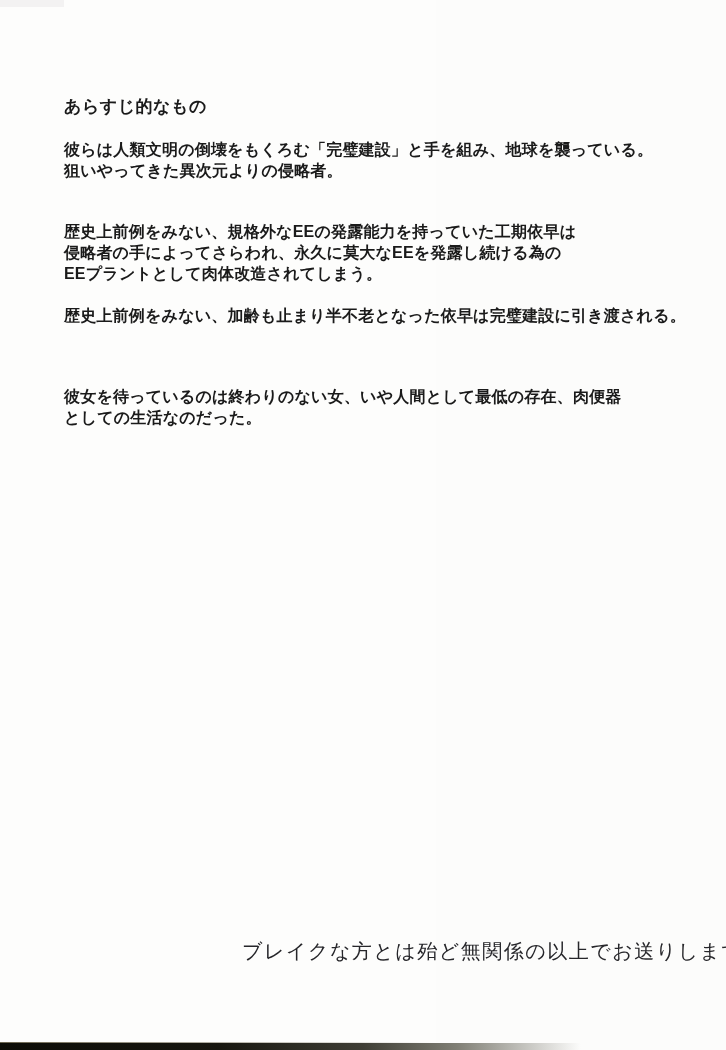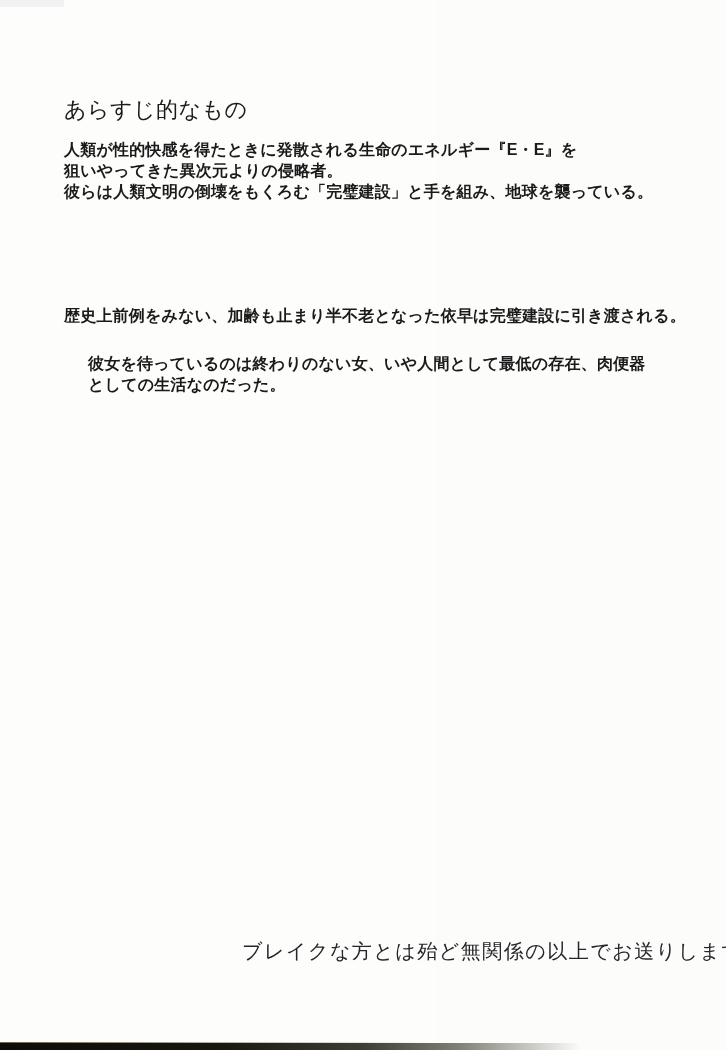--- a/index.html
+++ b/index.html
@@ -30,39 +30,39 @@
     width: 290px; height: 100%;
     background: #fcfbfa;
     opacity: .55;
     pointer-events: none;
   }
   .title {
     position: absolute;
     left: 64px;
     top: 95px;
     margin: 0;
-    font-size: 22px;
-    font-weight: 400;
+    font-size: 17px;
+    font-weight: 700;
     letter-spacing: .5px;
     white-space: nowrap;
   }
   .para {
     position: absolute;
     left: 64px;
     margin: 0;
     font-size: 16px;
     font-weight: 700;
     line-height: 21px;
     letter-spacing: .2px;
     white-space: nowrap;
   }
   .para-1 { top: 139px; }
   .para-2 { top: 221px; }
   .para-3 { top: 305px; }
-  .para-4 { top: 353px; margin-left: 24px; }
+  .para-4 { top: 386px; }
   .closing-note {
     position: absolute;
     left: 242px;
     top: 938px;
     font-family: "Liberation Serif", serif;
     font-size: 20px;
     font-weight: 400;
     color: var(--footer_ink, #26262a);
     letter-spacing: 1.5px;
     white-space: nowrap;
@@ -92,25 +92,29 @@
 <body>
 
 <div class="page">
 
   <div class="artifact-top-left"></div>
   <div class="scan-seam"></div>
 
   <h1 class="title">あらすじ的なもの</h1>
 
   <div class="para para-1">
-    <div>人類が性的快感を得たときに発散される生命のエネルギー『E・E』を</div>
+    <div>彼らは人類文明の倒壊をもくろむ「完璧建設」と手を組み、地球を襲っている。</div>
     <div>狙いやってきた異次元よりの侵略者。</div>
-    <div>彼らは人類文明の倒壊をもくろむ「完璧建設」と手を組み、地球を襲っている。</div>
   </div>
 
+  <div class="para para-2">
+    <div>歴史上前例をみない、規格外なEEの発露能力を持っていた工期依早は</div>
+    <div>侵略者の手によってさらわれ、永久に莫大なEEを発露し続ける為の</div>
+    <div>EEプラントとして肉体改造されてしまう。</div>
+  </div>
 
   <div class="para para-3">
     <div>歴史上前例をみない、加齢も止まり半不老となった依早は完璧建設に引き渡される。</div>
   </div>
 
   <div class="para para-4">
     <div>彼女を待っているのは終わりのない女、いや人間として最低の存在、肉便器</div>
     <div>としての生活なのだった。</div>
   </div>
 

